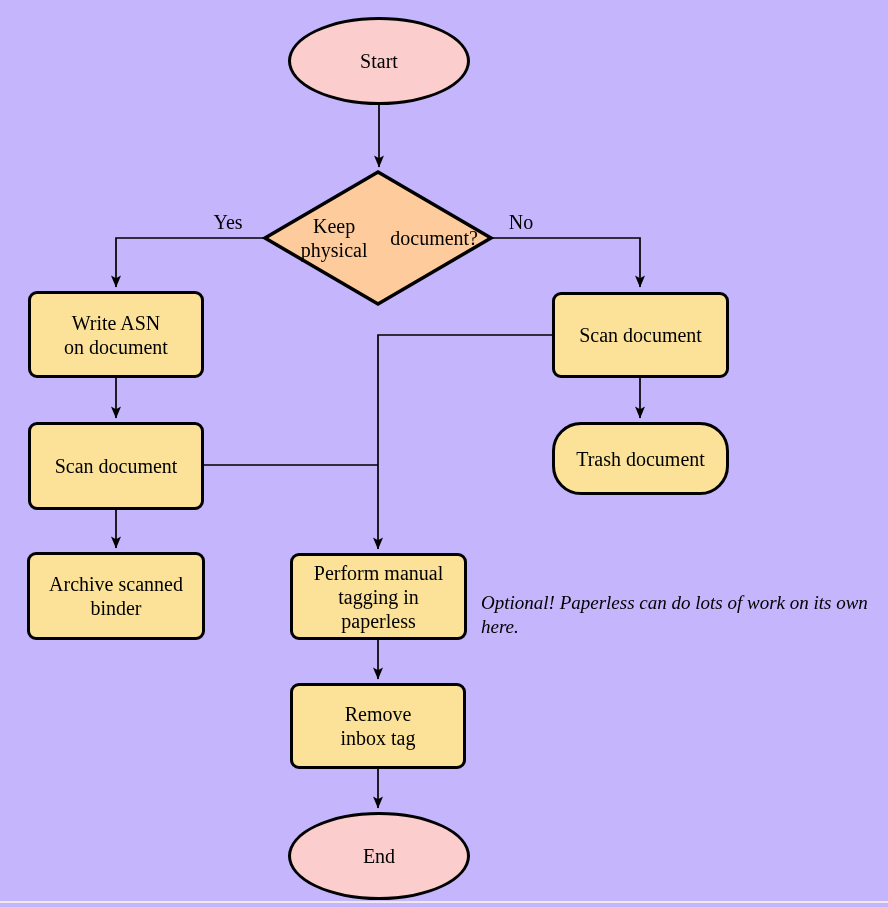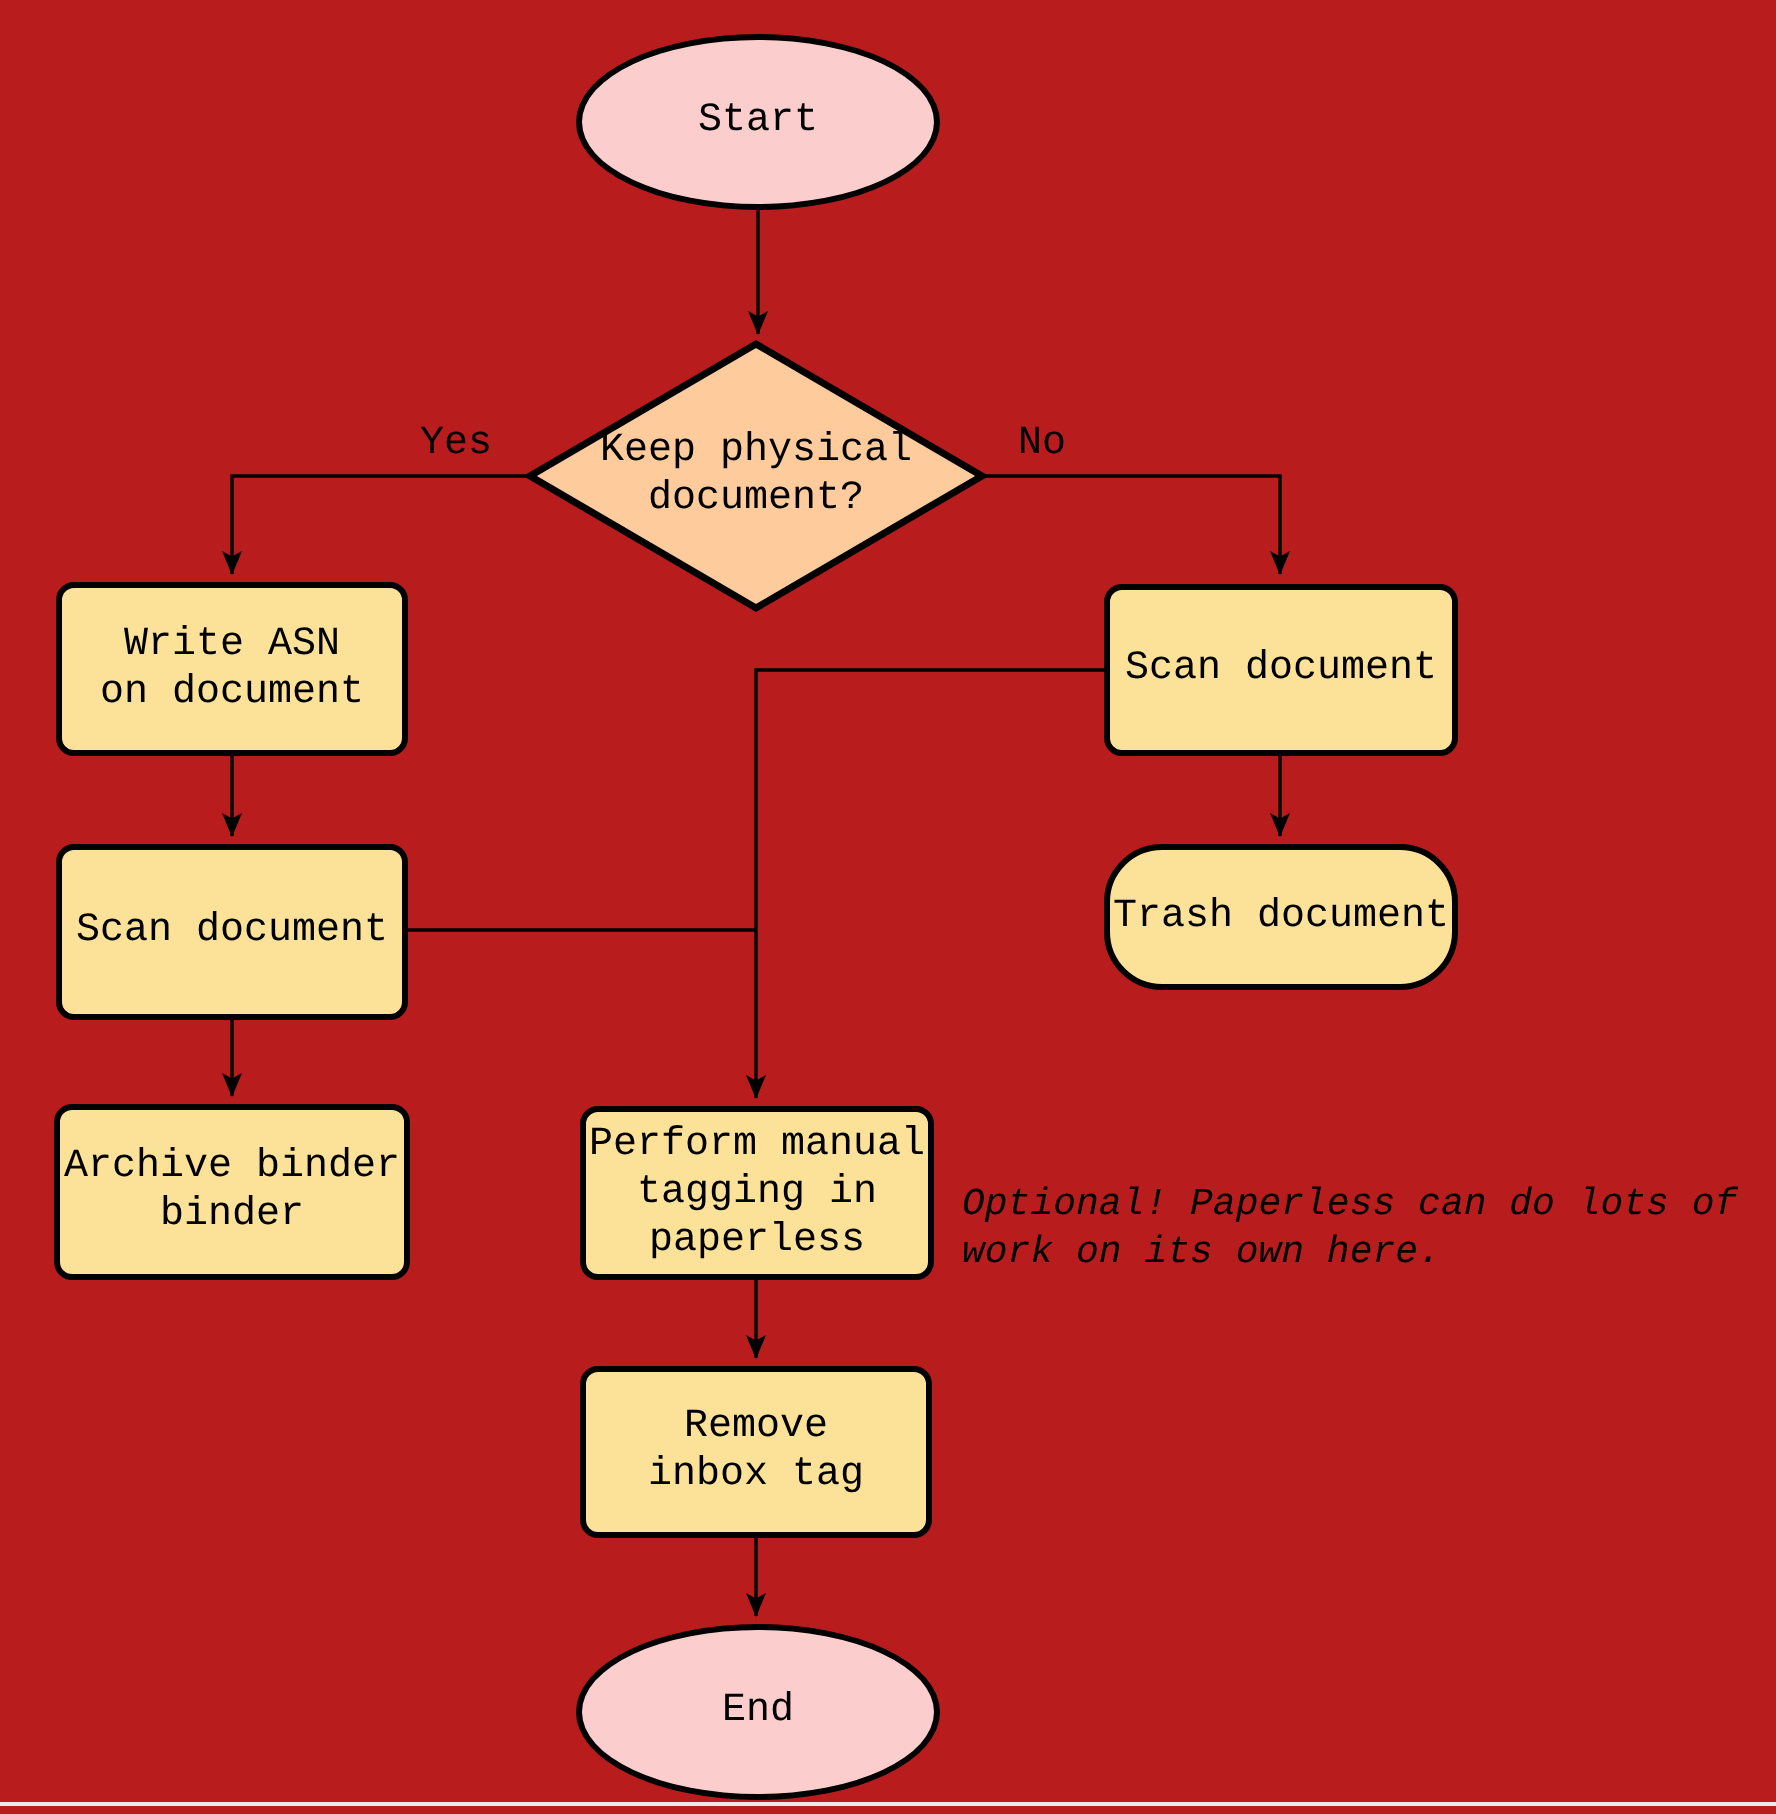--- a/index.html
+++ b/index.html
@@ -1,21 +1,21 @@
 <!DOCTYPE html>
 <html style="--terminal-fill: #fbcdcd; --decision-fill: #fecb9c; --process-fill: #fce298; --stroke: #000000;"><head>
 <meta charset="utf-8">
 <style>
   html, body { margin: 0; padding: 0; background: #ffffff; }
   .canvas {
     position: relative;
     width: 888px;
     height: 907px;
-    background: #b91c1c;
-    font-family: Liberation Mono, monospace;
+    background: #c4b5fd;
+    font-family: Liberation Serif, serif;
     color: #000;
     overflow: hidden;
   }
   svg.wires { position: absolute; left: 0; top: 0; width: 888px; height: 907px; }
   .node {
     position: absolute;
     box-sizing: border-box;
     display: flex;
     align-items: center;
     justify-content: center;
@@ -29,21 +29,21 @@
     background: var(--process-fill, #fce298);
   }
   .terminal {
     border-radius: 50%;
     border-width: 3.5px;
     background: var(--terminal-fill, #fbcdcd);
   }
   .decision-label {
     position: absolute;
     display: flex;
-    flex-direction: column;
+    flex-direction: row;
     align-items: center;
     justify-content: center;
     text-align: center;
     font-size: 20px;
     line-height: 1.2;
   }
   .edge-label {
     position: absolute;
     transform: translate(-50%, -50%);
     font-size: 20px;
@@ -111,21 +111,21 @@
       <div>on document</div>
     </div>
   </div>
 
   <div class="node box" style="left:28px; top:422px; width:176px; height:88px;">
     <div>Scan document</div>
   </div>
 
   <div class="node box" style="left:27px; top:552px; width:178px; height:88px;">
     <div>
-      <div>Archive binder</div>
+      <div>Archive scanned</div>
       <div>binder</div>
     </div>
   </div>
 
   <div class="node box" style="left:552px; top:292px; width:177px; height:86px;">
     <div>Scan document</div>
   </div>
 
   <div class="node box" style="left:552px; top:422px; width:177px; height:73px;border-radius:29px;">
     <div>Trash document</div>

